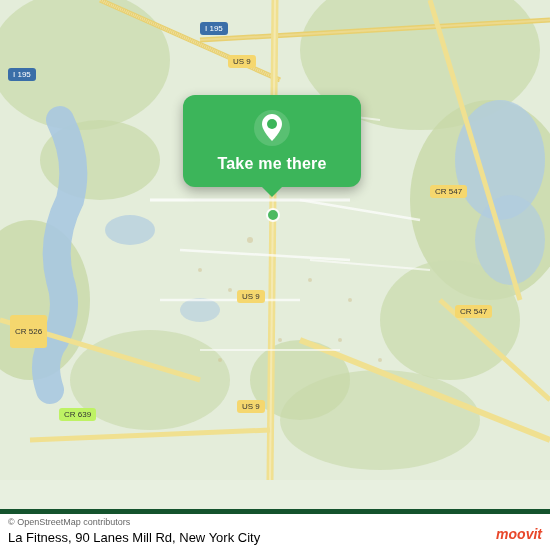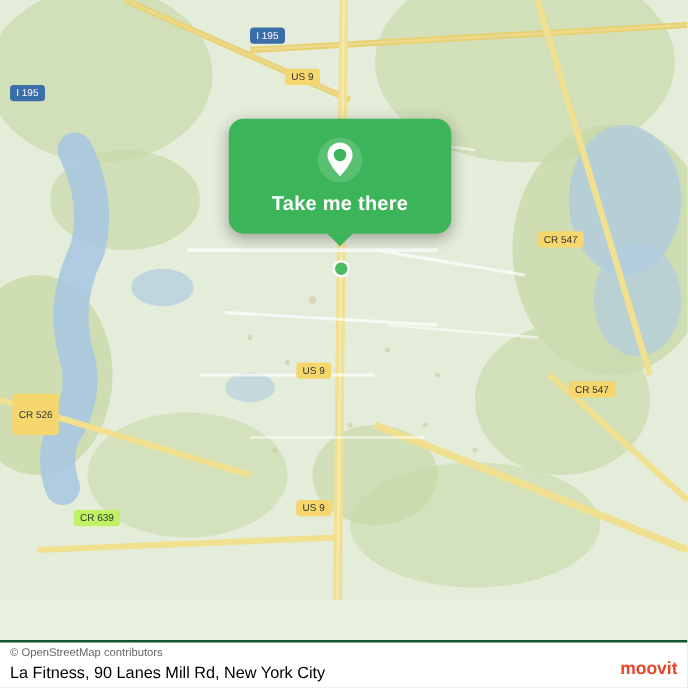--- a/index.html
+++ b/index.html
@@ -75,21 +75,21 @@
       letter-spacing: 0.2px;
     }
 
     
     .bottom-bar {
       position: absolute;
       bottom: 0;
       left: 0;
       width: 100%;
       background: #fff;
-      border-top: 2px solid #14532d;
+      border-top: 5px solid #14532d;
       z-index: 30;
     }
 
     .attribution {
       font-size: 9px;
       color: #666;
       padding: 3px 8px 1px;
     }
 
     .location-name {
@@ -101,20 +101,21 @@
 
     
     .moovit-logo {
       position: absolute;
       bottom: 8px;
       right: 8px;
       font-size: 14px;
       font-weight: bold;
       color: #e8472a;
       z-index: 35;
+      font-style: italic;
     }
 
     svg.map-svg {
       position: absolute;
       top: 0; left: 0;
       width: 550px;
       height: 480px;
       z-index: 1;
     }
   </style>

